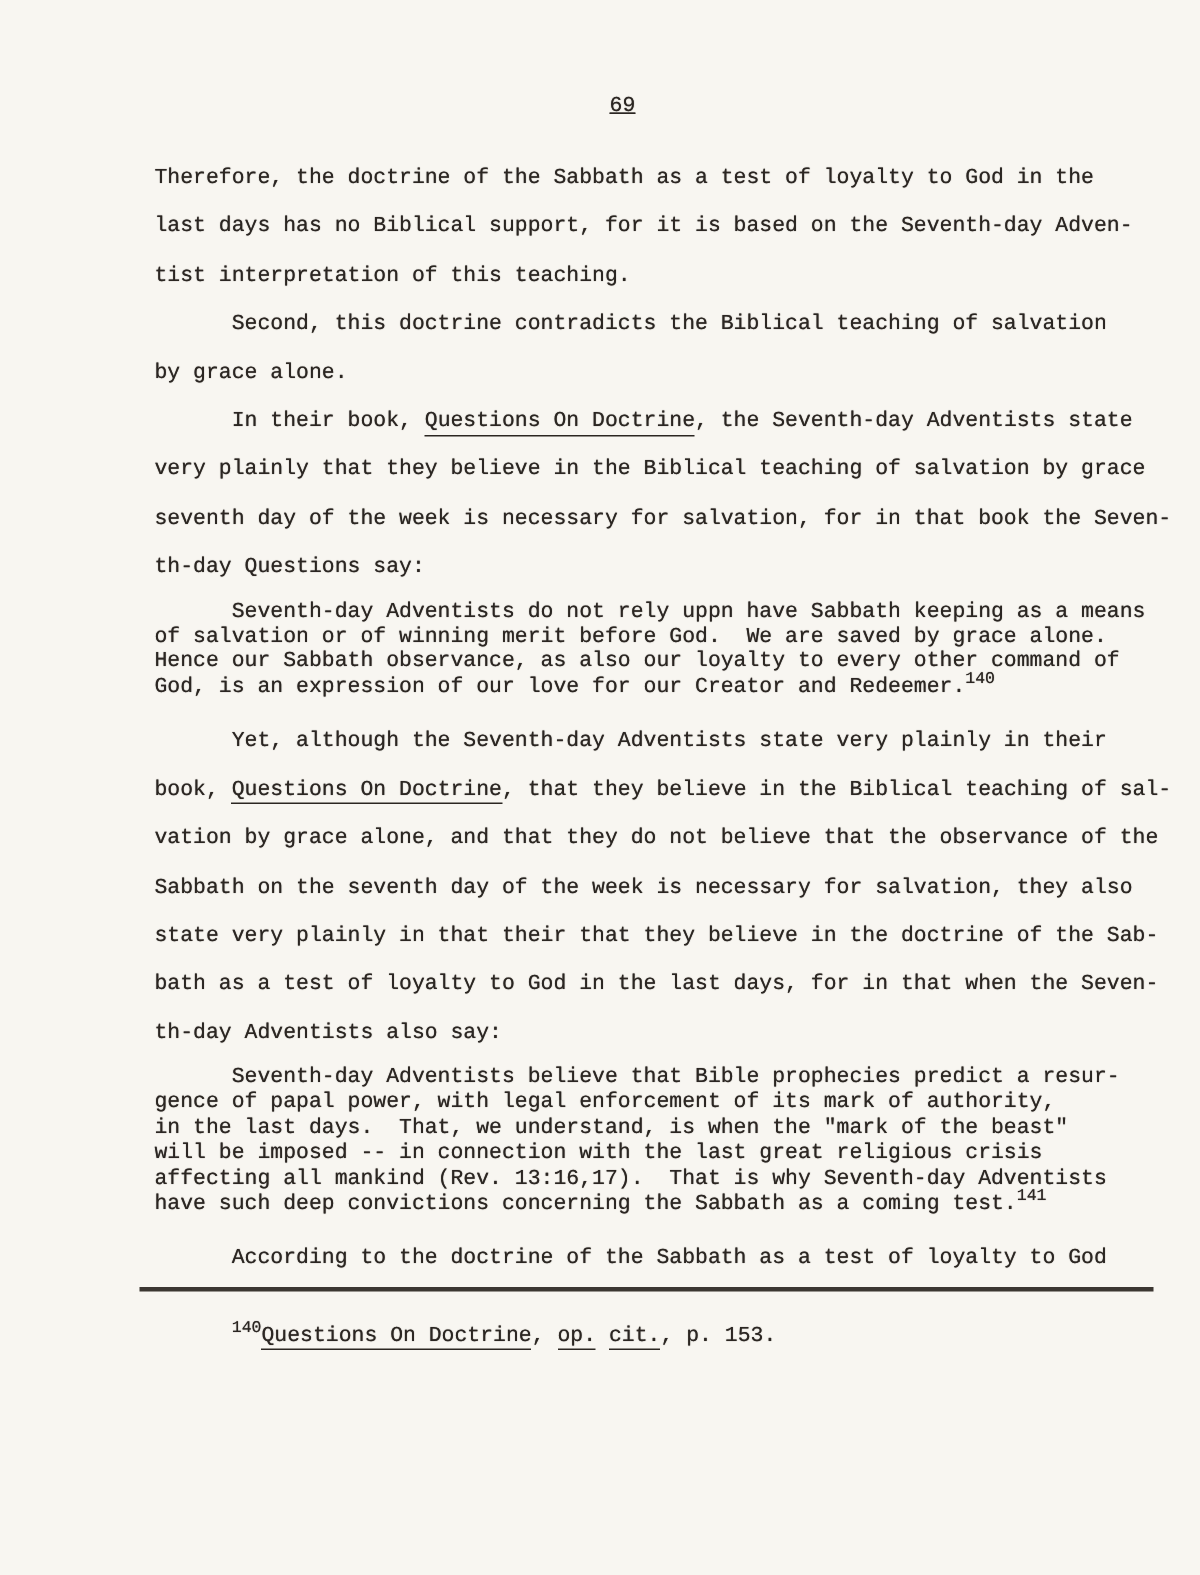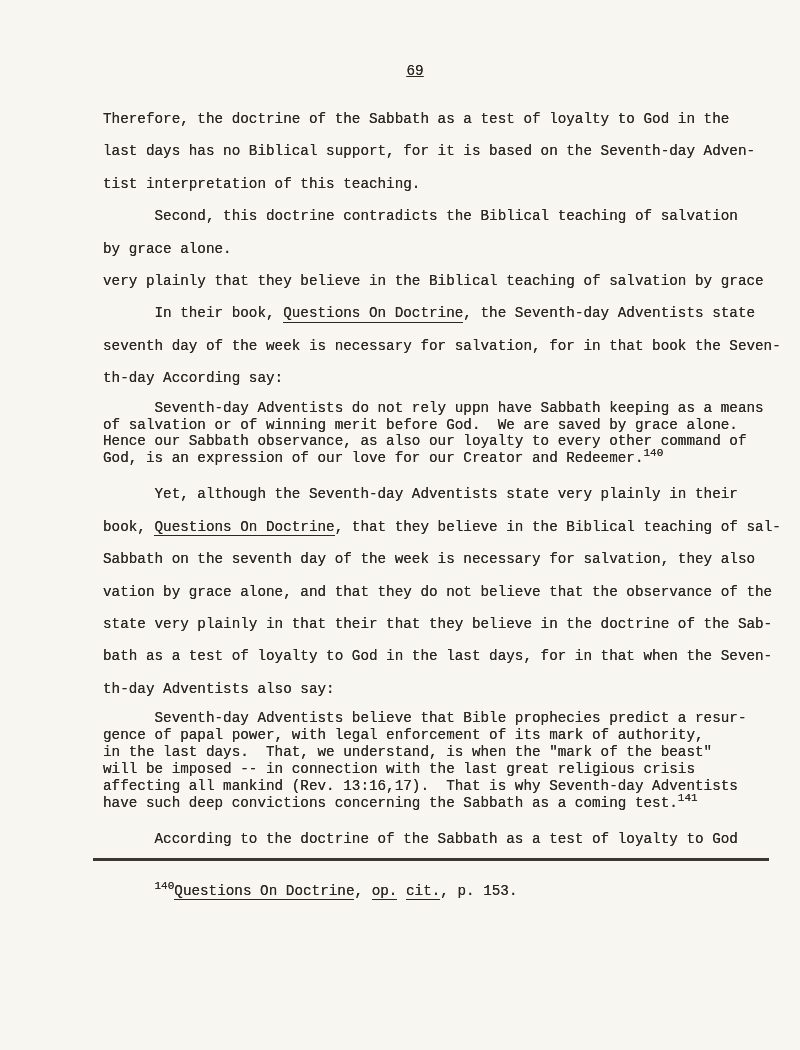--- a/index.html
+++ b/index.html
@@ -73,36 +73,36 @@
       <div class="block paragraph">
         <div class="line"><span>Therefore, the doctrine of the Sabbath as a test of loyalty to God in the</span></div>
         <div class="line"><span>last days has no Biblical support, for it is based on the Seventh-day Adven-</span></div>
         <div class="line"><span>tist interpretation of this teaching.</span></div>
       </div>
       <div class="block paragraph">
         <div class="line"><span>      Second, this doctrine contradicts the Biblical teaching of salvation</span></div>
         <div class="line"><span>by grace alone.</span></div>
       </div>
       <div class="block paragraph">
+        <div class="line"><span>      In their book, </span><span class="ul">Questions On Doctrine</span><span>, the Seventh-day Adventists state</span></div>
         <div class="line"><span>very plainly that they believe in the Biblical teaching of salvation by grace</span></div>
-        <div class="line"><span>      In their book, </span><span class="ul">Questions On Doctrine</span><span>, the Seventh-day Adventists state</span></div>
         <div class="line"><span>seventh day of the week is necessary for salvation, for in that book the Seven-</span></div>
-        <div class="line"><span>th-day According say:</span></div>
+        <div class="line"><span>th-day Questions say:</span></div>
       </div>
       <div class="block quote">
         <div class="line"><span>      Seventh-day Adventists do not rely uppn have Sabbath keeping as a means</span></div>
         <div class="line"><span>of salvation or of winning merit before God.  We are saved by grace alone.</span></div>
         <div class="line"><span>Hence our Sabbath observance, as also our loyalty to every other command of</span></div>
         <div class="line"><span>God, is an expression of our love for our Creator and Redeemer.</span><span class="sup">140</span></div>
       </div>
       <div class="block paragraph">
         <div class="line"><span>      Yet, although the Seventh-day Adventists state very plainly in their</span></div>
         <div class="line"><span>book, </span><span class="ul">Questions On Doctrine</span><span>, that they believe in the Biblical teaching of sal-</span></div>
+        <div class="line"><span>vation by grace alone, and that they do not believe that the observance of the</span></div>
         <div class="line"><span>Sabbath on the seventh day of the week is necessary for salvation, they also</span></div>
-        <div class="line"><span>vation by grace alone, and that they do not believe that the observance of the</span></div>
         <div class="line"><span>state very plainly in that their that they believe in the doctrine of the Sab-</span></div>
         <div class="line"><span>bath as a test of loyalty to God in the last days, for in that when the Seven-</span></div>
         <div class="line"><span>th-day Adventists also say:</span></div>
       </div>
       <div class="block quote">
         <div class="line"><span>      Seventh-day Adventists believe that Bible prophecies predict a resur-</span></div>
         <div class="line"><span>gence of papal power, with legal enforcement of its mark of authority,</span></div>
         <div class="line"><span>in the last days.  That, we understand, is when the "mark of the beast"</span></div>
         <div class="line"><span>will be imposed -- in connection with the last great religious crisis</span></div>
         <div class="line"><span>affecting all mankind (Rev. 13:16,17).  That is why Seventh-day Adventists</span></div>

